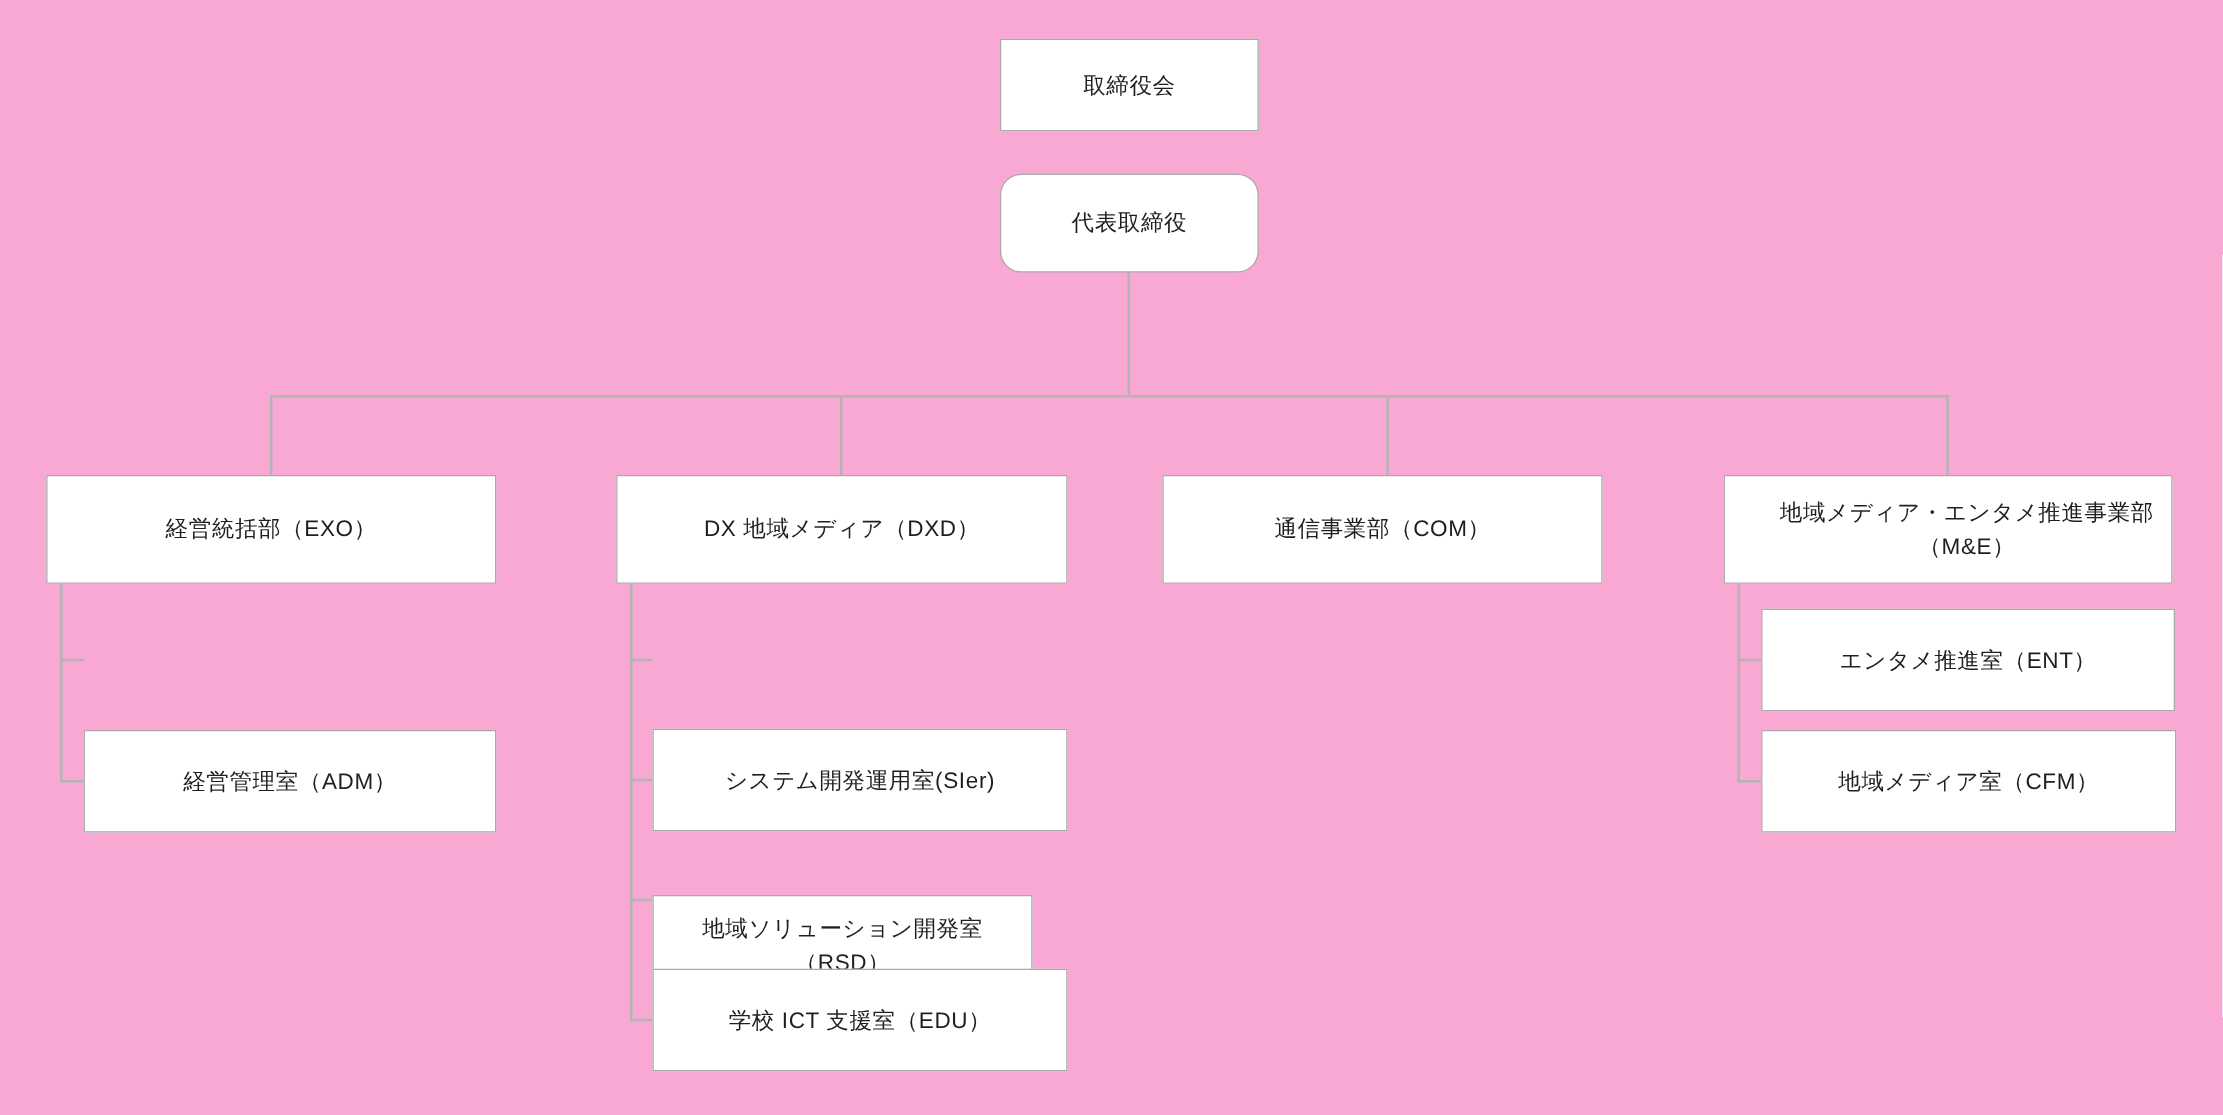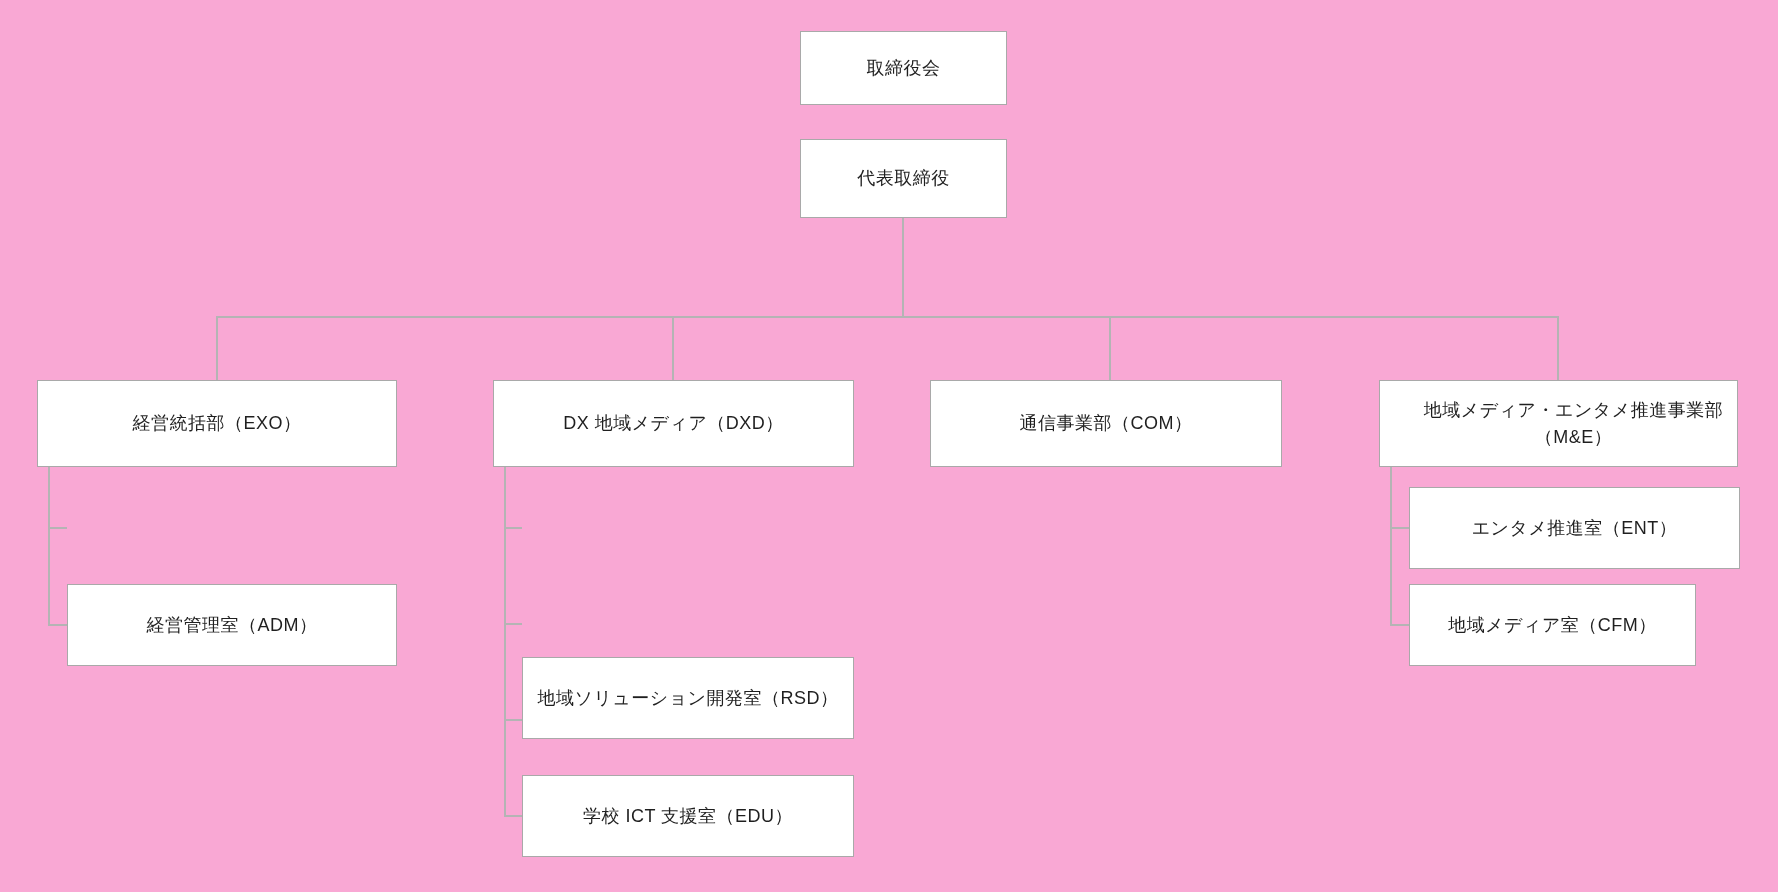--- a/index.html
+++ b/index.html
@@ -61,21 +61,21 @@
   <div class="line h" style="left:504px; top:815px; width:18px;"></div>
 
   <div class="line v" style="left:1390px; top:467px; height:159px;"></div>
   <div class="line h" style="left:1390px; top:527px; width:19px;"></div>
   <div class="line h" style="left:1390px; top:624px; width:19px;"></div>
 
   <div class="node" style="left:800px; top:31px; width:207px; height:74px;">
     <span>取締役会</span>
   </div>
 
-  <div class="node" style="left:800px; top:139px; width:207px; height:79px;">
+  <div class="node" style="left:800px; top:139px; width:207px; height:79px;border-radius:17px;">
     <span>代表取締役</span>
   </div>
 
   <div class="node" style="left:37px; top:380px; width:360px; height:87px;">
     <span>経営統括部（EXO）</span>
   </div>
 
   <div class="node" style="left:493px; top:380px; width:361px; height:87px;">
     <span>DX 地域メディア（DXD）</span>
   </div>
@@ -86,27 +86,30 @@
 
   <div class="node" style="left:1379px; top:380px; width:359px; height:87px;padding-left:36px;">
     <span>地域メディア・エンタメ推進事業部</span>
     <span>（M&amp;E）</span>
   </div>
 
   <div class="node" style="left:67px; top:584px; width:330px; height:82px;">
     <span>経営管理室（ADM）</span>
   </div>
 
-  <div class="node" style="left:522px; top:657px; width:332px; height:82px;justify-content:center;">
+  <div class="node" style="left:522px; top:583px; width:332px; height:82px;">
+    <span>システム開発運用室(SIer)</span>
+  </div>
+  <div class="node" style="left:522px; top:716px; width:304px; height:82px;justify-content:center;">
     <span>地域ソリューション開発室（RSD）</span>
   </div>
   <div class="node" style="left:522px; top:775px; width:332px; height:82px;">
     <span>学校 ICT 支援室（EDU）</span>
   </div>
 
   <div class="node" style="left:1409px; top:487px; width:331px; height:82px;">
     <span>エンタメ推進室（ENT）</span>
   </div>
-  <div class="node" style="left:1409px; top:584px; width:287px; height:82px;">
+  <div class="node" style="left:1409px; top:584px; width:332px; height:82px;">
     <span>地域メディア室（CFM）</span>
   </div>
 
 </div>
 
 </body></html>

